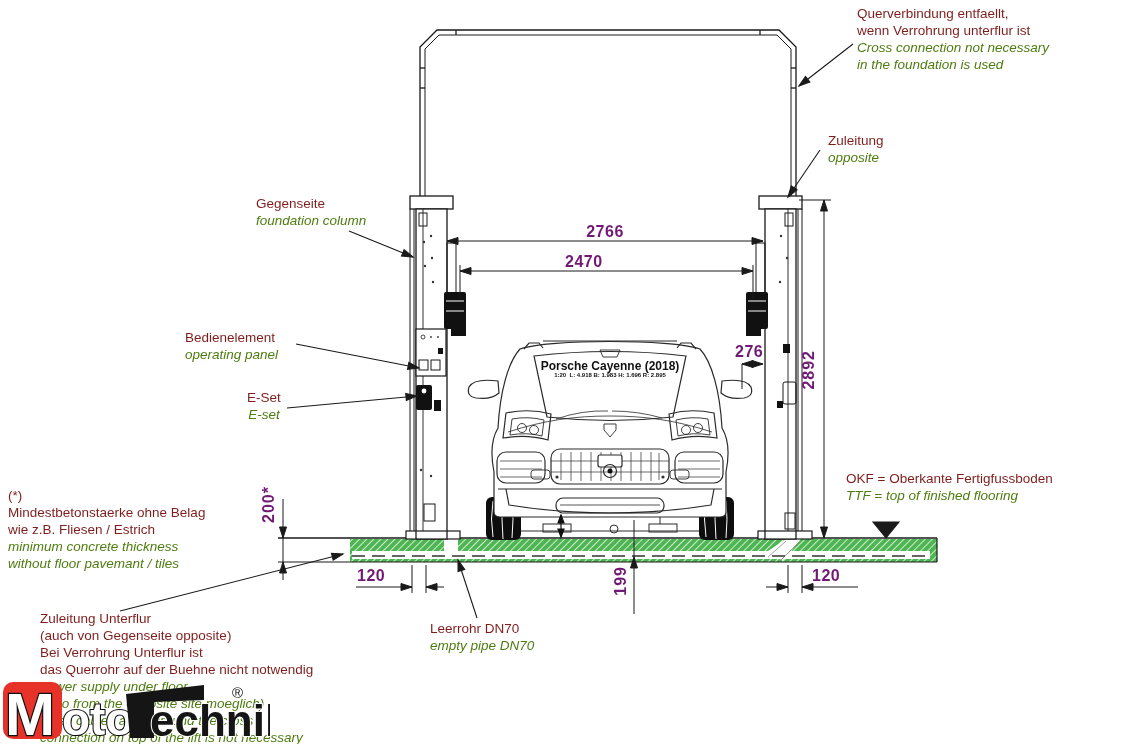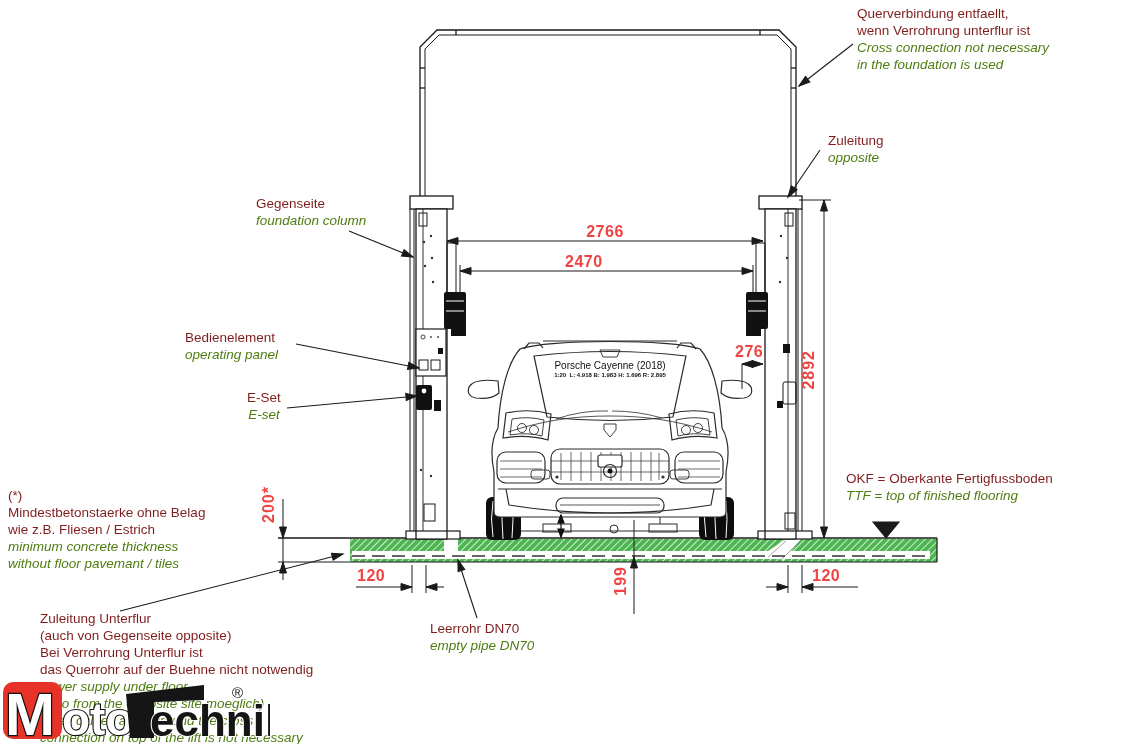--- a/index.html
+++ b/index.html
@@ -2,24 +2,24 @@
 <html><head>
 <meta charset="utf-8">
 <style>
   html,body{margin:0;padding:0;background:#fff;}
   #stage{position:relative;width:1146px;height:744px;background:#fff;overflow:hidden;
          font-family:"Liberation Sans",sans-serif;}
   #drawing{position:absolute;left:0;top:0;}
   .lbl{position:absolute;font-size:13.5px;line-height:17px;color:#1a1a1a;white-space:nowrap;}
   .lbl .de{display:block;color:#7f1d1d;}
   .lbl .en{display:block;color:#4d7c0f;font-style:italic;}
-  .dim{position:absolute;font-weight:bold;font-size:16px;color:#ef4444;letter-spacing:.5px;white-space:nowrap;}
+  .dim{position:absolute;font-weight:bold;font-size:16px;color:#701a75;letter-spacing:.5px;white-space:nowrap;}
   .vdim{writing-mode:vertical-rl;transform:rotate(180deg);letter-spacing:1px;}
   .ws{position:absolute;left:528px;top:361px;width:164px;text-align:center;color:#111;}
-  .ws .l1{display:block;font-size:10px;font-weight:normal;line-height:10px;}
+  .ws .l1{display:block;font-size:12px;font-weight:bold;line-height:10px;}
   .ws .l2{display:block;font-size:6px;font-weight:bold;line-height:8px;white-space:nowrap;}
   #logo{position:absolute;left:0px;top:674px;z-index:6;}
 </style>
 </head>
 <body>
 
 <div id="stage">
 
   <svg id="drawing" width="1146" height="744" viewBox="0 0 1146 744">
     <defs>

